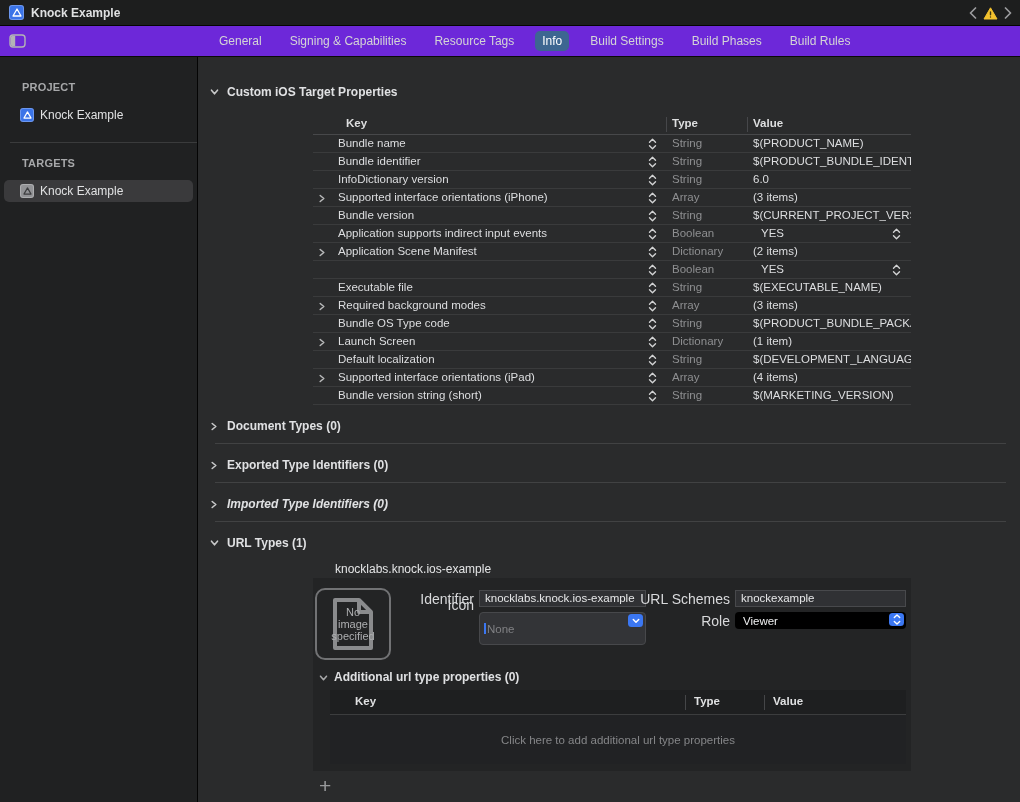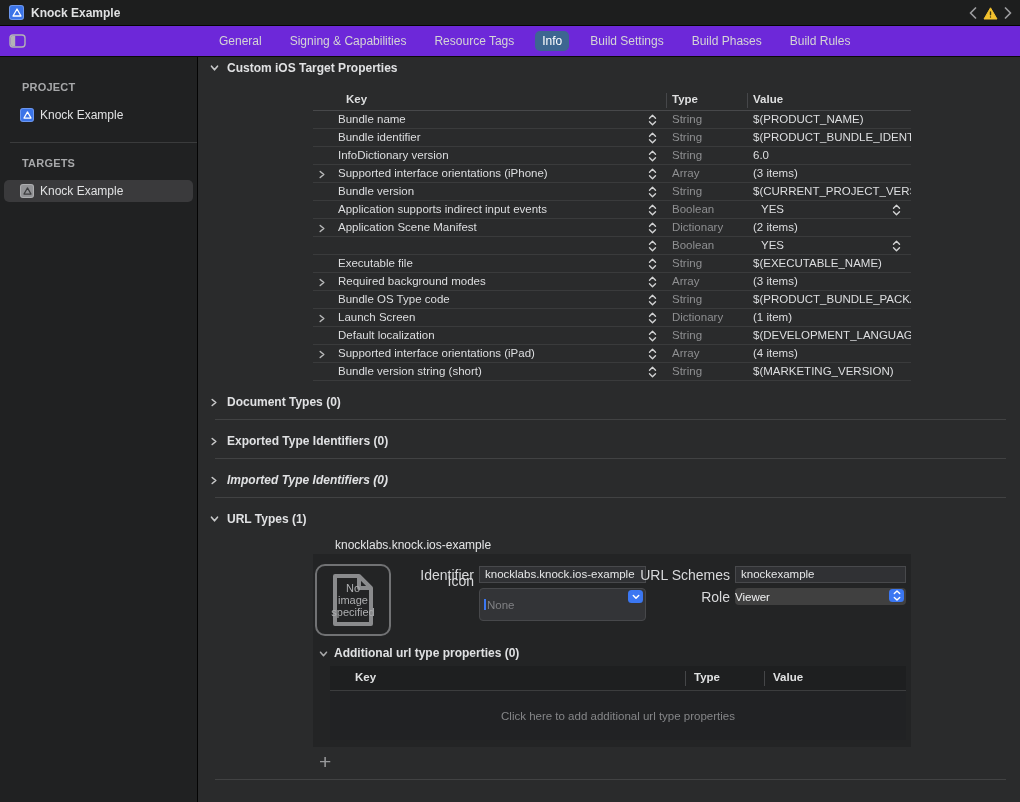--- a/index.html
+++ b/index.html
@@ -67,22 +67,22 @@
                    text-align:center; color:#aeafb1; font-size:11px; line-height:12px; word-spacing:100vw; }
   .fld-label { position:absolute; text-align:right; color:#d8d9db; font-size:14px; line-height:17px; }
   .txt-field { position:absolute; height:17px; background:#303134; border:1px solid #48494c;
                color:#e6e7e8; font-size:11.5px; line-height:15px; padding-left:5px; white-space:nowrap; overflow:hidden; }
   .combo { position:absolute; height:33px; background:#333437; border:1px solid #47484b; border-radius:4px;
            display:flex; align-items:center; padding-left:4px; }
   .combo .caret { width:2px; height:11px; background:var(--accent,#3b77f2); margin-right:1px; }
   .combo .combo-text { color:#808184; font-size:11.5px; }
   .cap { position:absolute; right:2px; top:1px; width:15px; height:13px; border-radius:3.5px;
          background:var(--accent,#3b77f2); display:flex; align-items:center; justify-content:center; flex-direction:column; }
-  .popup { position:absolute; height:17px; background:#404040; border-radius:4px;
-           display:flex; align-items:center; }
+  .popup { position:absolute; height:17px; background:#000000; border-radius:4px;
+           display:flex; align-items:center; padding-left:8px; }
   .popup .popup-text { color:#f0f1f2; font-size:11.5px; }
 
   .addl-header { position:absolute; left:6px; top:90px; display:flex; align-items:center; gap:6px; }
   .addl-title { color:#dfe0e2; font-size:12px; font-weight:600; }
   .addl-table { position:absolute; left:17px; top:112px; width:576px; font-size:11.5px; }
   .at-head { position:relative; height:24px; background:#1e1f20; }
   .at-head span { position:absolute; top:5px; color:#e0e1e2; font-weight:700; }
   .at-h-key { left:25px; } .at-h-type { left:364px; } .at-h-value { left:443px; }
   .at-vsep { position:absolute; top:4px; bottom:4px; width:1px; background:#454648; }
   .at-body { height:50px; background:#212224; border-top:1px solid #3c3d3e;
@@ -162,21 +162,21 @@
           <svg width="9" height="8" viewBox="0 0 10 9">
               <path d="M5 1L9 8H1Z" fill="none" stroke="#3c3d3f" stroke-width="1.3" stroke-linejoin="round"></path>
             </svg>
         </span>
         <span class="side-item-label">Knock Example</span>
       </div>
     </div>
 
     <div class="main">
 
-      <div class="section-header" style="margin-top:4px;">
+      <div class="section-header" style="margin-top:28px;">
         <span class="chev">
           <svg width="9" height="8" viewBox="0 0 9 8">
               <path d="M1.5 2.2L4.5 5.8L7.5 2.2" fill="none" stroke="#c8c9ca" stroke-width="1.6" stroke-linecap="round" stroke-linejoin="round"></path>
             </svg>
         </span>
         <span class="section-title">Custom iOS Target Properties</span>
       </div>
 
       <div class="ptable">
         <div class="pt-head">

